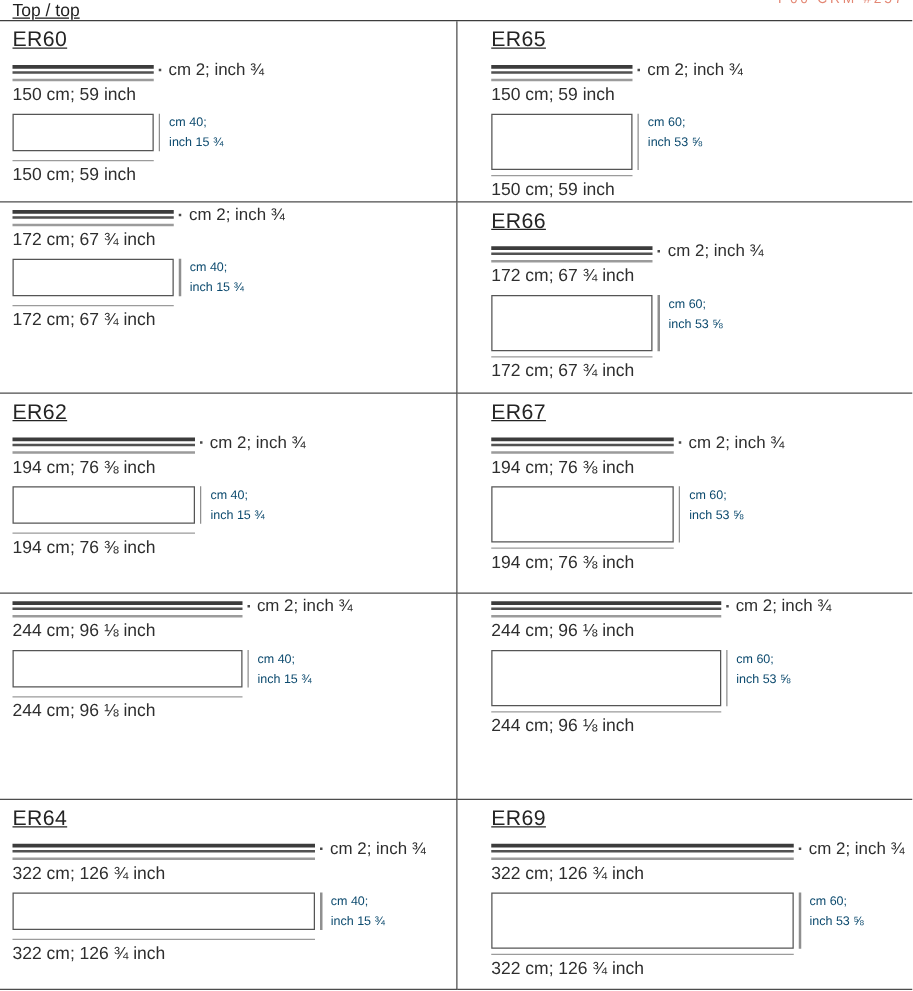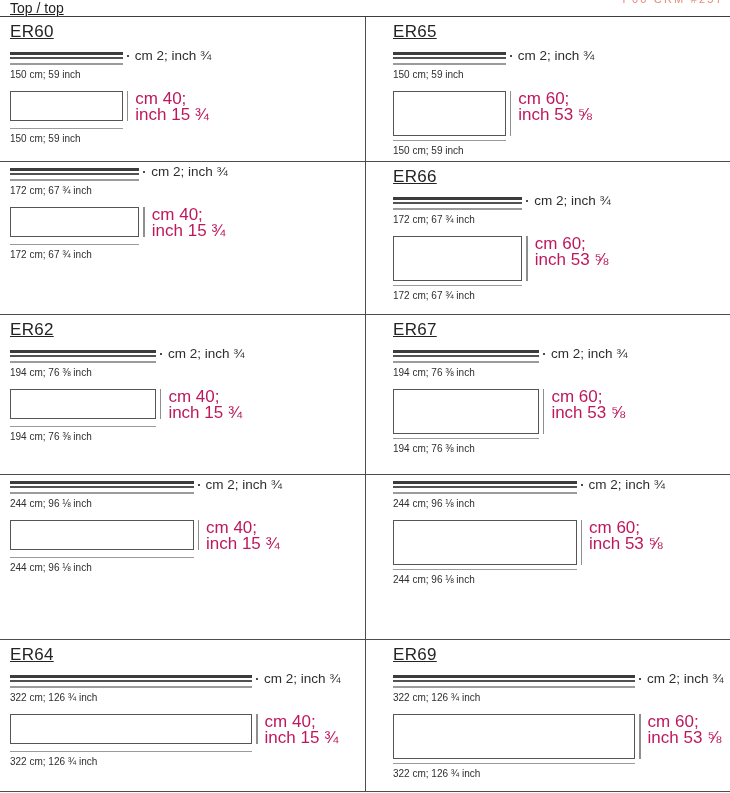--- a/index.html
+++ b/index.html
@@ -30,25 +30,25 @@
     line-height:19px;letter-spacing:.3px;text-decoration:underline;
   }
   .edgewrap{display:flex;align-items:center;height:9px;margin-bottom:3px;}
   .edgelines{display:flex;flex-direction:column;justify-content:space-between;height:7px;}
   .edgelines i{display:block;}
   .e1{height:2.5px;background:#3c3c3c;}
   .e2{height:2px;background:#525252;}
   .tick{display:block;width:2px;height:2px;background:#4a4a4a;margin-left:4px;}
   .tlabel{margin-left:6px;font-size:13.5px;white-space:nowrap;color:#2e2e2e;}
   .dimline{height:1.5px;background:#9b9b9b;margin-bottom:2px;}
-  .wlabel{font-size:10px;color:#2e2e2e;margin-bottom:8px;line-height:16px;}
+  .wlabel{font-size:14px;color:#2e2e2e;margin-bottom:8px;line-height:16px;}
   .planwrap{display:flex;align-items:flex-start;margin-bottom:4px;}
   .plan{border:1.3px solid #555;background:#fff;box-sizing:border-box;flex:none;}
   .vdim{width:1.5px;background:#8f8f8f;margin-left:4px;flex:none;}
-  .dlabel{margin-left:7px;font-size:17px;line-height:16.5px;color:#be185d;white-space:nowrap;}
+  .dlabel{margin-left:7px;font-size:10px;line-height:16.5px;color:#0c4a6e;white-space:nowrap;}
 </style>
 </head>
 <body>
 
 <div class="hdr-title">Top / top</div>
 <div class="clip-note">P00 CRM #257</div>
 
 <div class="grid">
 
   <section class="cell left">

